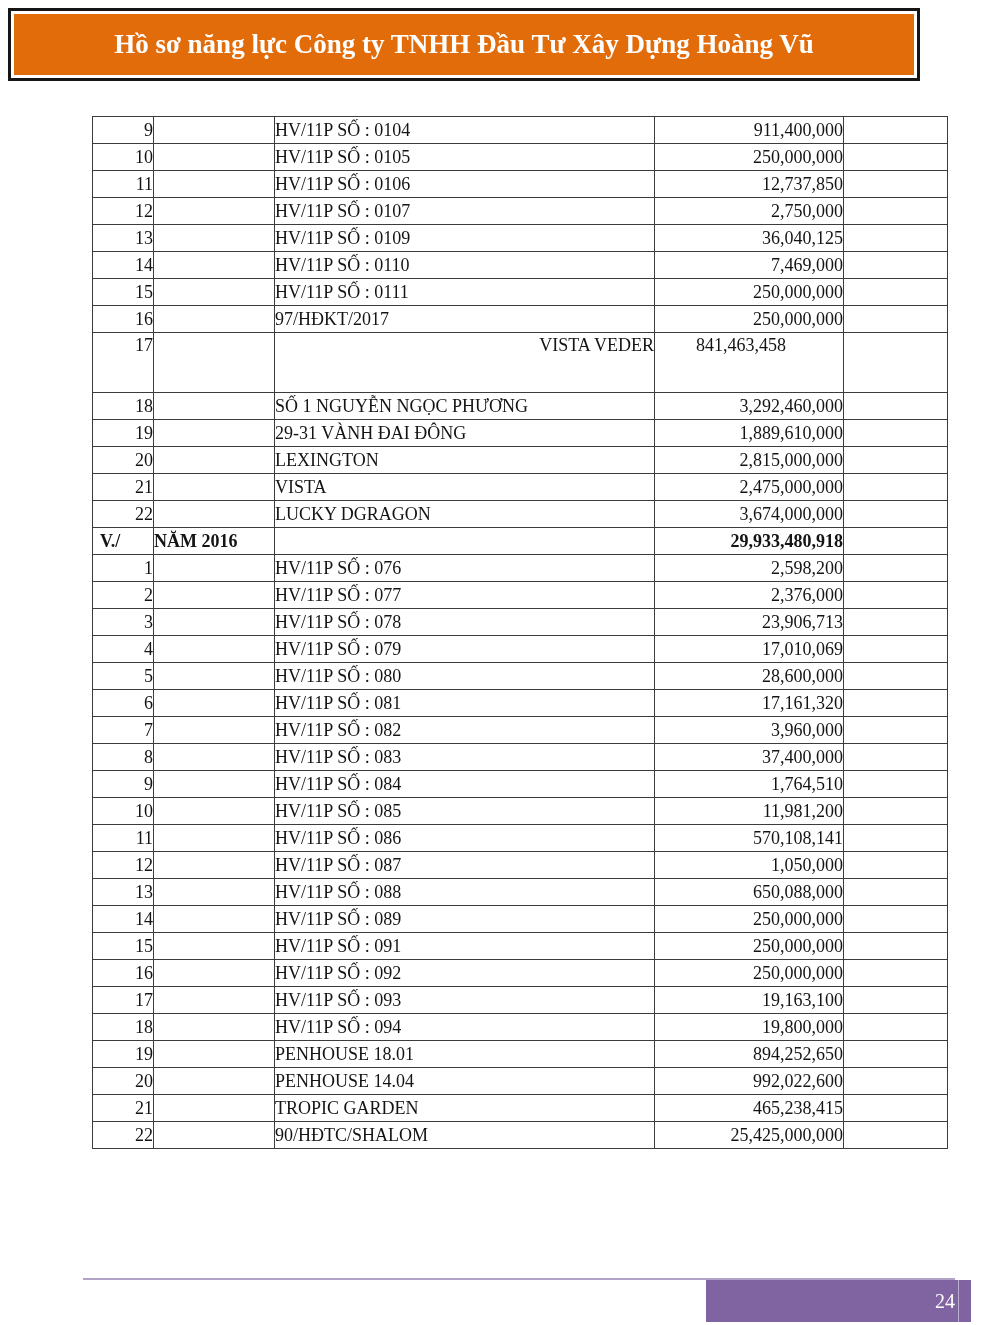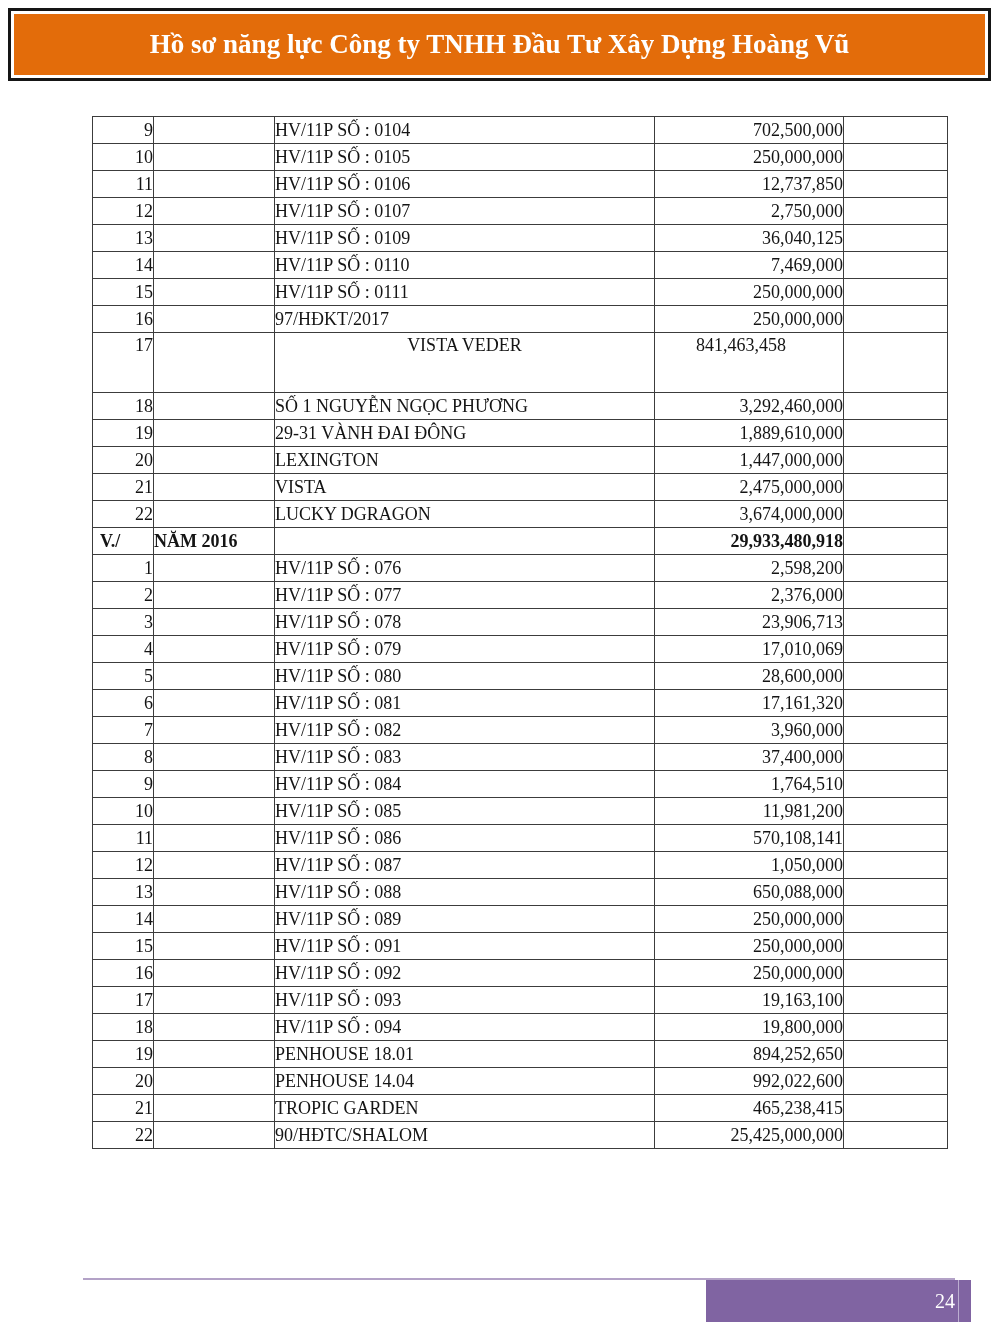--- a/index.html
+++ b/index.html
@@ -7,21 +7,21 @@
     width: 1000px; height: 1325px;
     background: #ffffff;
     position: relative;
     overflow: hidden;
     font-family: "Liberation Serif", serif;
   }
 
   
   .header {
     position: absolute; left: 8px; top: 8px;
-    width: 983px; height: 73px;
+    width: 912px; height: 73px;
     box-sizing: border-box;
     border: 3px solid #151515;
     background: #ffffff;
     padding: 3px;
     display: flex; gap: 7px;
   }
   .header-title-box {
     flex: 1;
     background: #E36C0A;
     display: flex; align-items: center; justify-content: center;
@@ -64,21 +64,21 @@
     overflow: hidden;
     vertical-align: middle;
   }
   .c-no    { text-align: right; padding-right: 11px; }
   .c-label { text-align: left;  padding-left: 9px; }
   .c-desc  { text-align: left;  padding-left: 7px; }
   .c-amt   { text-align: right; padding-right: 22px; }
   .c-extra { }
 
   tr.r-tall td { height: 56px; vertical-align: top; padding-top: 3px; }
-  tr.r-tall .c-desc { text-align: center; padding-left: 0; }
+  tr.r-tall .c-desc { text-align: right; padding-left: 0; }
   tr.r-tall .c-amt  { text-align: center; padding-right: 16px; }
 
   tr.r-bold td { font-weight: 700; }
   tr.r-bold .c-no { text-align: left; padding-left: 7px; }
 
   
   .footer-line {
     position: absolute; left: 83px; top: 1278px;
     width: 872px; height: 2px;
     background: #B3A2C7;
@@ -118,21 +118,21 @@
       <col style="width:121px">
       <col style="width:380px">
       <col style="width:189px">
       <col style="width:104px">
     </colgroup>
     <tbody id="table-body">
         <tr>
           <td class="c-no">9</td>
           <td class="c-label"></td>
           <td class="c-desc">HV/11P SỐ : 0104</td>
-          <td class="c-amt">702,500,000</td>
+          <td class="c-amt">911,400,000</td>
           <td class="c-extra"></td>
         </tr>
         <tr>
           <td class="c-no">10</td>
           <td class="c-label"></td>
           <td class="c-desc">HV/11P SỐ : 0105</td>
           <td class="c-amt">250,000,000</td>
           <td class="c-extra"></td>
         </tr>
         <tr>
@@ -195,21 +195,21 @@
           <td class="c-no">19</td>
           <td class="c-label"></td>
           <td class="c-desc">29-31 VÀNH ĐAI ĐÔNG</td>
           <td class="c-amt">1,889,610,000</td>
           <td class="c-extra"></td>
         </tr>
         <tr>
           <td class="c-no">20</td>
           <td class="c-label"></td>
           <td class="c-desc">LEXINGTON</td>
-          <td class="c-amt">1,447,000,000</td>
+          <td class="c-amt">2,815,000,000</td>
           <td class="c-extra"></td>
         </tr>
         <tr>
           <td class="c-no">21</td>
           <td class="c-label"></td>
           <td class="c-desc">VISTA</td>
           <td class="c-amt">2,475,000,000</td>
           <td class="c-extra"></td>
         </tr>
         <tr>

